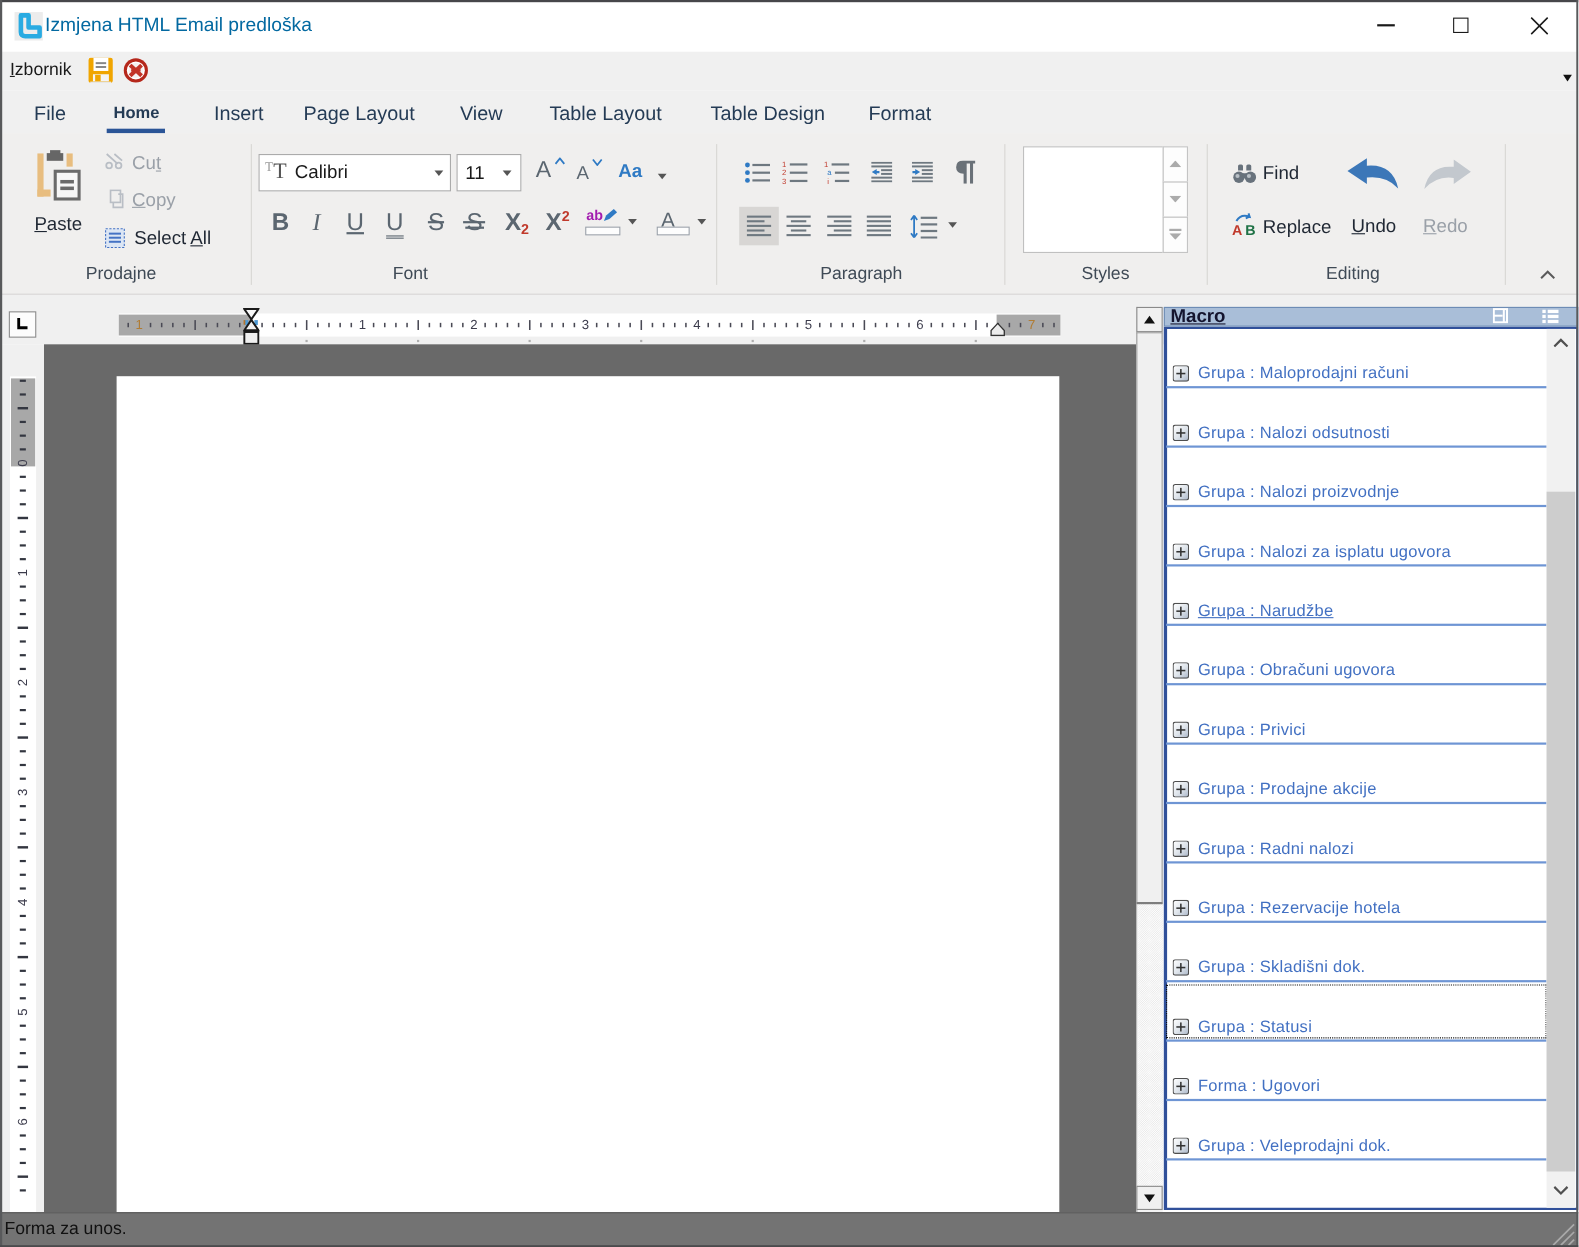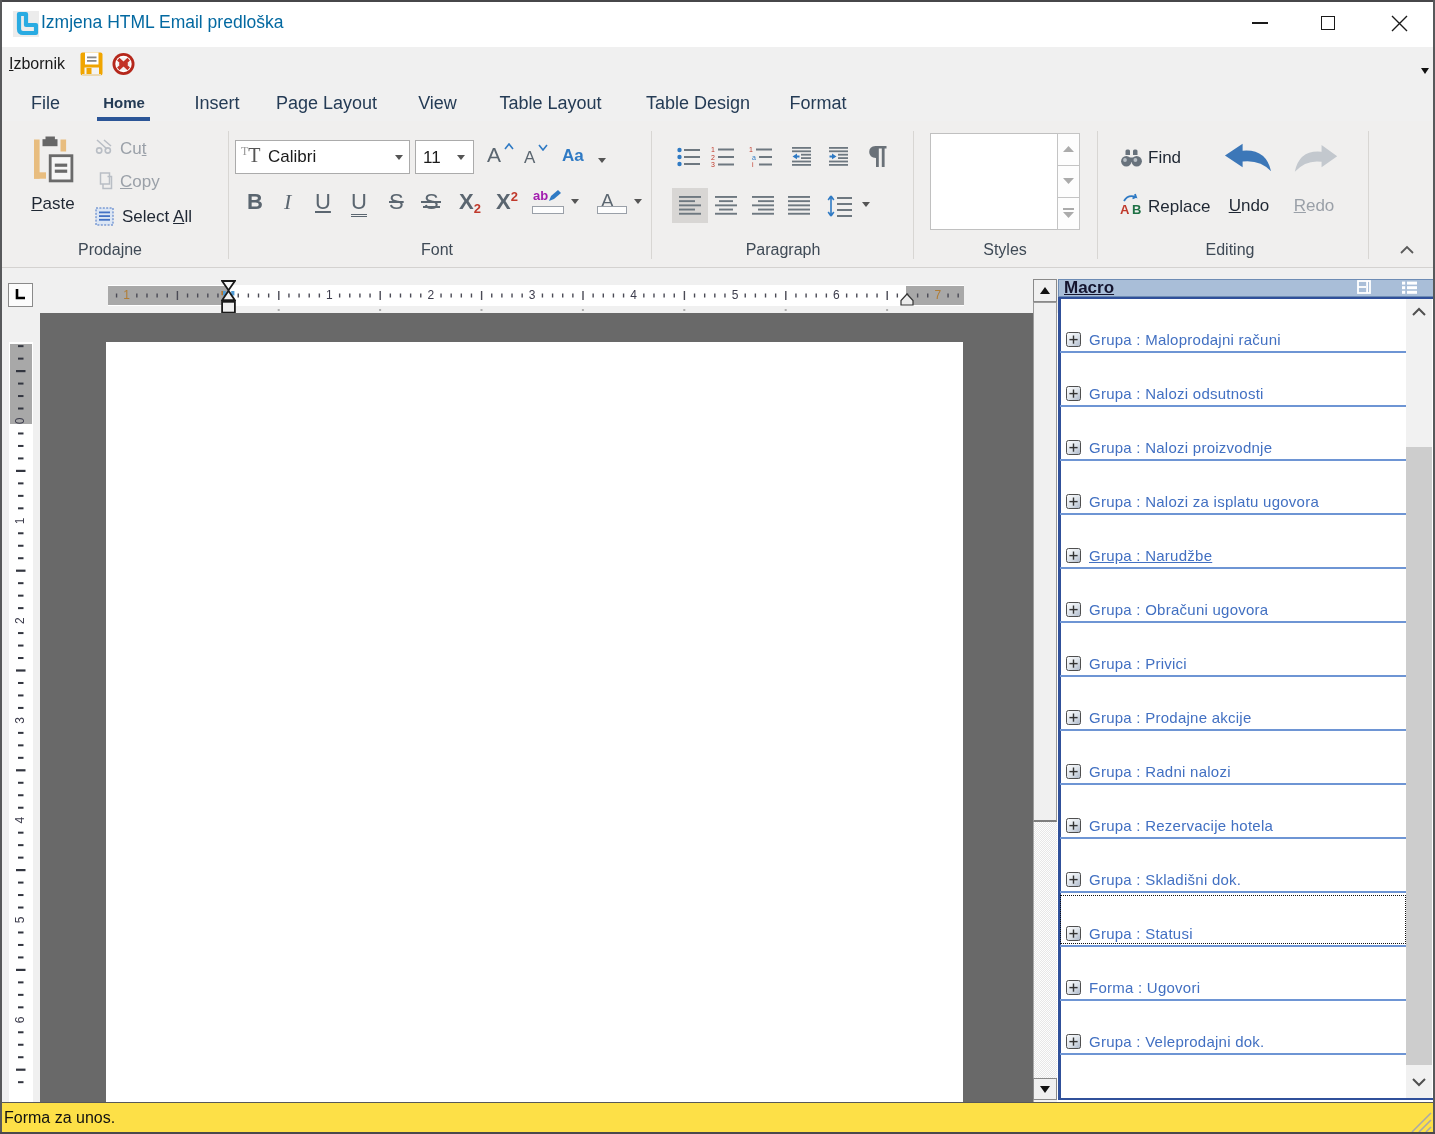--- a/index.html
+++ b/index.html
@@ -49,21 +49,21 @@
     <div class="abs" style="left:728.0px;top:12px;width:180px;text-align:center;font-size:18px;line-height:18px;color:#243b55;">Format</div>
     <div class="abs" style="left:97px;top:35px;width:53px;height:5px;background:#2b5597"></div>
   </div>
 <div class="abs" style="left:0;top:121px;width:1435px;height:147px;background:#f0efee;border-bottom:1px solid #d4d2d0;">
     <div class="abs" style="left:228px;top:10px;width:1px;height:128px;background:#d8d6d3"></div>
     <div class="abs" style="left:651px;top:10px;width:1px;height:128px;background:#d8d6d3"></div>
     <div class="abs" style="left:913px;top:10px;width:1px;height:128px;background:#d8d6d3"></div>
     <div class="abs" style="left:1097px;top:10px;width:1px;height:128px;background:#d8d6d3"></div>
     <div class="abs" style="left:1368px;top:10px;width:1px;height:128px;background:#d8d6d3"></div>
     <div class="abs" style="left:30px;top:120px;width:160px;text-align:center;font-size:16px;color:#3f4a56">Prodajne</div>
-    <div class="abs" style="left:357px;top:120px;width:160px;text-align:center;font-size:16px;color:#3f4a56">Font</div>
+    <div class="abs" style="left:357px;top:120px;width:160px;font-size:16px;color:#3f4a56">Font</div>
     <div class="abs" style="left:703px;top:120px;width:160px;text-align:center;font-size:16px;color:#3f4a56">Paragraph</div>
     <div class="abs" style="left:925px;top:120px;width:160px;text-align:center;font-size:16px;color:#3f4a56">Styles</div>
     <div class="abs" style="left:1150px;top:120px;width:160px;text-align:center;font-size:16px;color:#3f4a56">Editing</div>
     <svg class="abs" style="left:1400px;top:124px" width="14" height="9" viewBox="0 0 14 9">
       <path d="M1 8 L7 2 L13 8" fill="none" stroke="#5a5a5a" stroke-width="1.8"></path>
     </svg>
   </div>
 <svg class="abs" style="left:33px;top:135px" width="41" height="48" viewBox="0 0 41 48">
 <rect x="1" y="4.5" width="5.6" height="39.2" fill="#e8bd7f"></rect>
 <rect x="1" y="37.3" width="12" height="6.4" fill="#e8bd7f"></rect>
@@ -649,21 +649,21 @@
 <div class="abs" style="left:1060px;top:1053px;width:346px;height:2px;background:#6e95d4;"></div>
 <div class="abs" style="left:1060px;top:895px;width:346px;height:49px;border:1px dotted #111;"></div>
 <div class="abs" style="left:1406px;top:299px;width:26px;height:799px;background:#f1f1f1;"></div>
 <svg class="abs" style="left:1412px;top:307px" width="14" height="9" viewBox="0 0 14 9">
     <path d="M1 8 L7 2 L13 8" fill="none" stroke="#505050" stroke-width="2"></path>
   </svg>
 <svg class="abs" style="left:1412px;top:1078px" width="14" height="9" viewBox="0 0 14 9">
     <path d="M1 1 L7 7 L13 1" fill="none" stroke="#505050" stroke-width="2"></path>
   </svg>
 <div class="abs" style="left:1406px;top:447px;width:26px;height:618px;background:#cdcdcd;"></div>
-<div class="abs" style="left:0;top:1102px;width:1435px;height:32px;background:#fde047;border-top:1px solid #585858;">
+<div class="abs" style="left:0;top:1102px;width:1435px;height:32px;background:#737373;border-top:1px solid #585858;">
     <div class="abs" style="left:4px;top:6px;font-size:16px;color:#111;">Forma za unos.</div>
     <svg class="abs" style="left:1410px;top:8px" width="22" height="22" viewBox="0 0 22 22">
 <path d="M21 2 L2 21 M21 9 L9 21 M21 16 L16 21" stroke="#a9a9a9" stroke-width="1.6"></path>
 </svg>
   </div>
 <div class="abs" style="left:0;top:0;width:1435px;height:2px;background:#47474a;"></div>
 <div class="abs" style="left:0;top:0;width:2px;height:1134px;background:#58595b;"></div>
 <div class="abs" style="left:1433px;top:0;width:2px;height:1134px;background:#58595b;"></div>
 <div class="abs" style="left:0;top:1132px;width:1435px;height:2px;background:#4a4a4c;"></div>
 </body></html>

